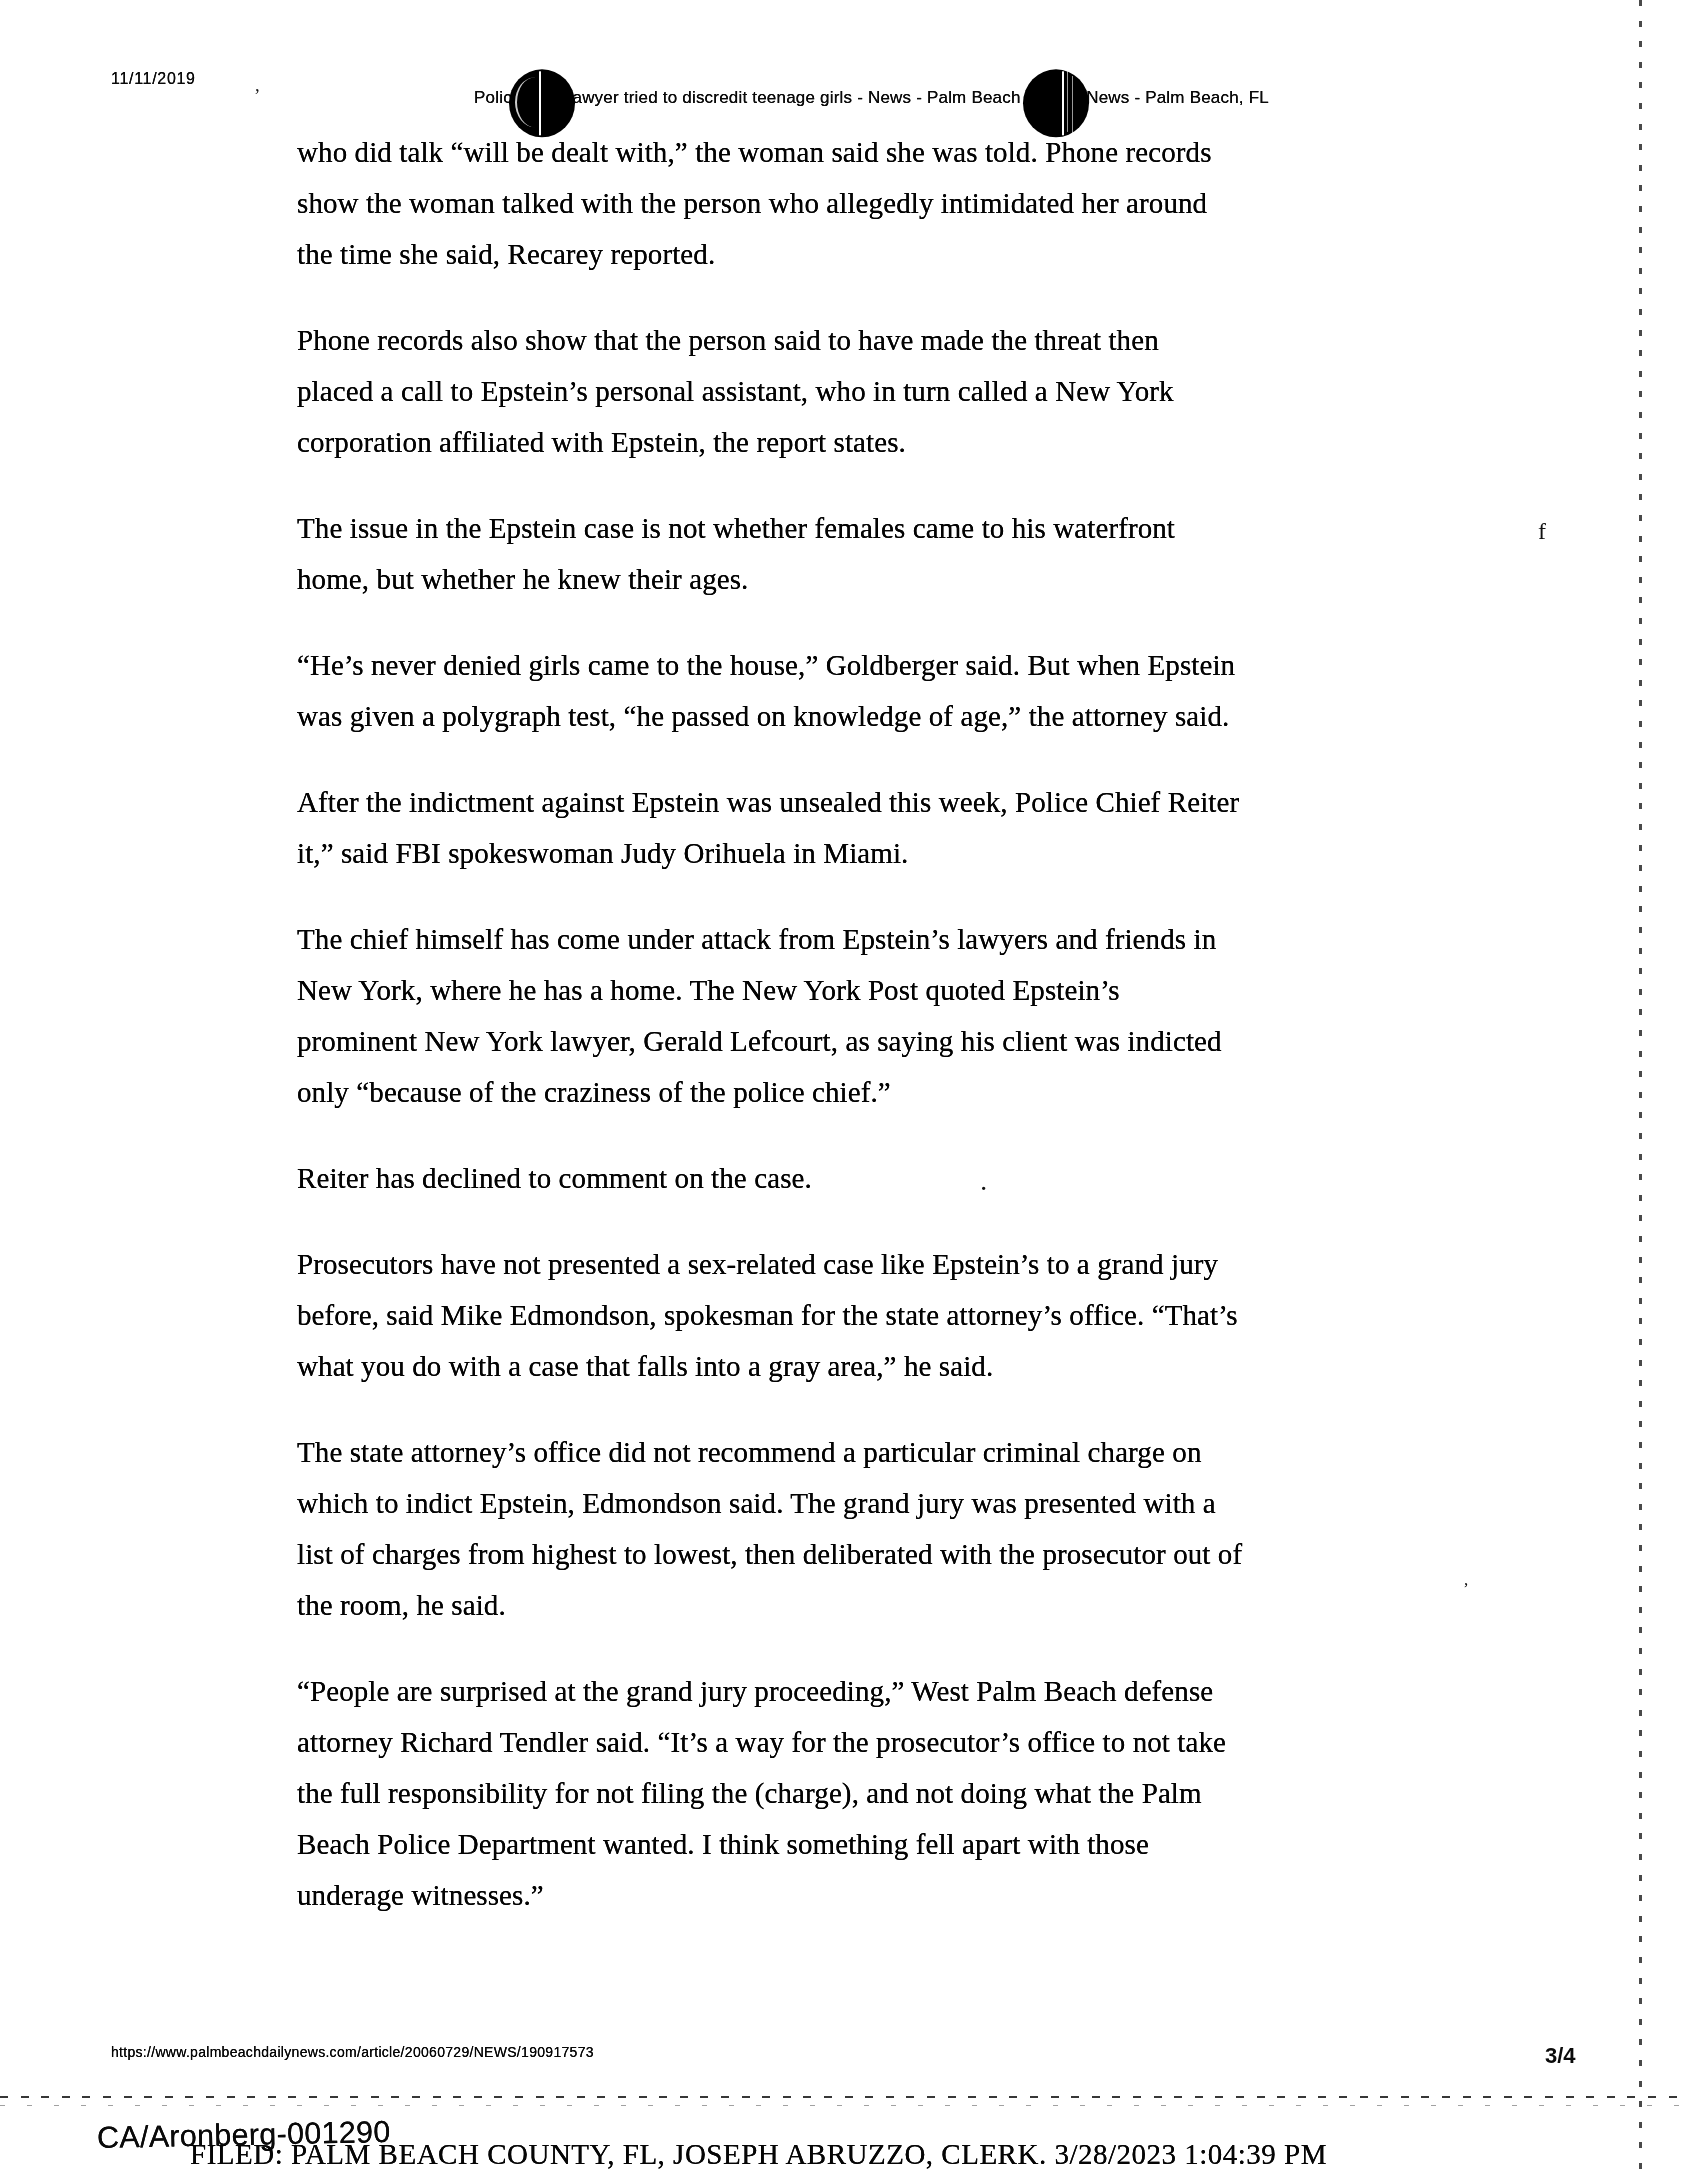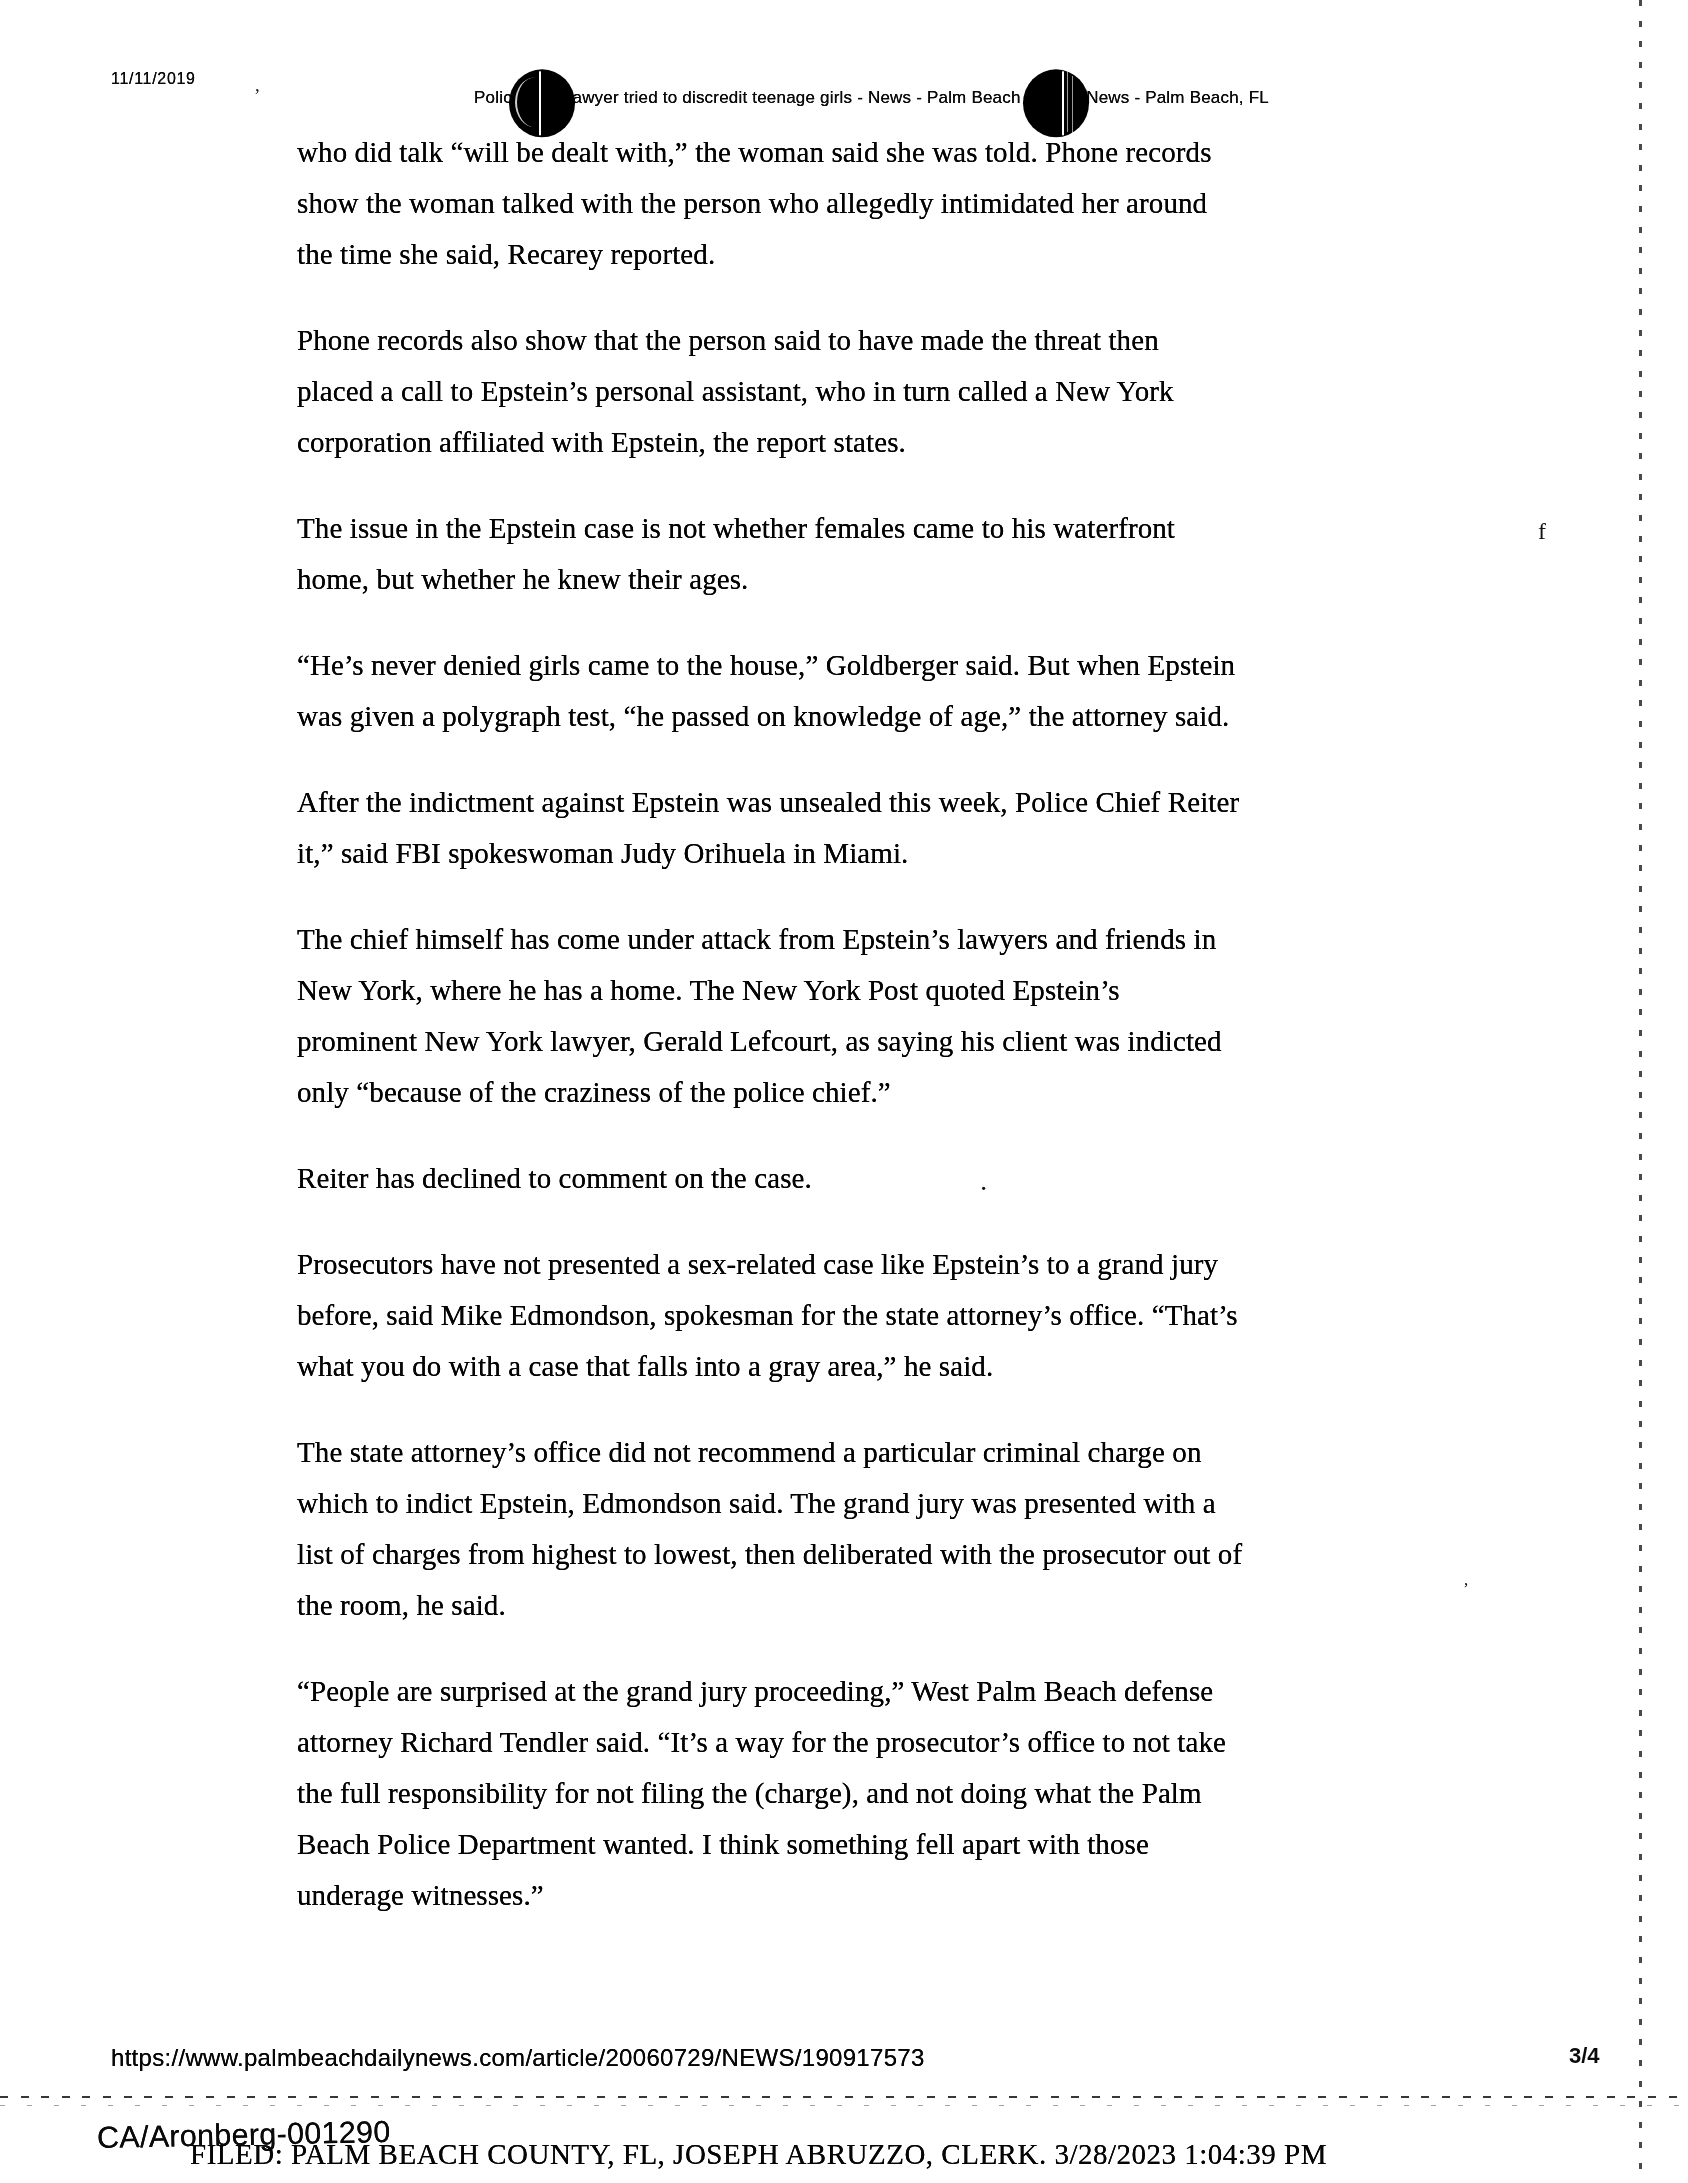--- a/index.html
+++ b/index.html
@@ -53,27 +53,27 @@
   }
   .para { margin:0 16px 35px 0; }
   .article-body .para:nth-child(2) { margin-top:26.5px; }
   .article-body .para:nth-child(3) { margin-top:13.3px; }
   .line { white-space:pre; }
 
   
   .footer-url {
     position:absolute; left:111px; top:2044px;
     font-family:"Liberation Sans", sans-serif;
-    font-size:24px; letter-spacing:0.3px; color:#060606;
+    font-size:14px; letter-spacing:0.3px; color:#060606;
     text-shadow:0 0 0.5px #000;
   }
   .footer-page {
     position:absolute; left:1545px; top:2043px;
     font-family:"Liberation Sans", sans-serif;
-    font-size:22px; font-weight:bold; color:#0a0a0a;margin-left:24px;
+    font-size:22px; font-weight:bold; color:#0a0a0a;
   }
 
   
   .bates-stamp {
     position:absolute; left:97px; top:2117px;
     font-family:"Liberation Sans", sans-serif;
     font-size:30.5px; letter-spacing:0.3px; color:#0a0a0a;
     transform:rotate(-1.2deg); text-shadow:0 0 0.5px #000;
   }
   .filed-stamp {

